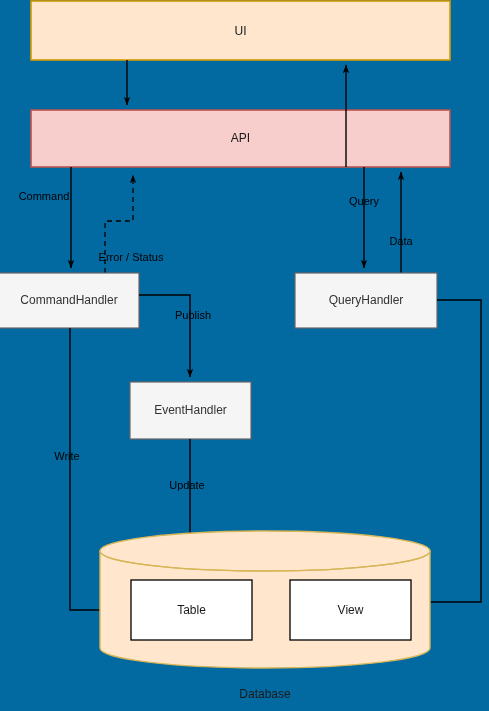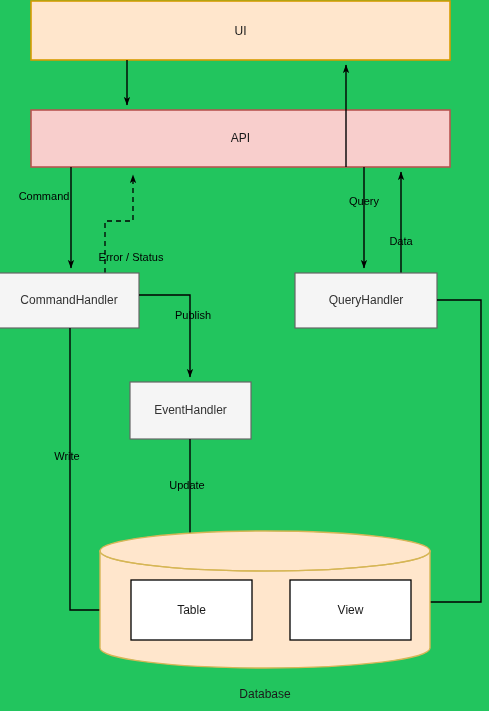--- a/index.html
+++ b/index.html
@@ -4,21 +4,21 @@
 <style>
   html, body {
     margin: 0;
     padding: 0;
     background: #ffffff;
   }
   #diagram-root {
     position: relative;
     width: 489px;
     height: 711px;
-    background: #22c55e;
+    background: #0369a1;
     font-family: "Liberation Sans", sans-serif;
     overflow: hidden;
   }
   svg#diagram-svg {
     position: absolute;
     top: 0;
     left: 0;
     width: 489px;
     height: 711px;
   }

